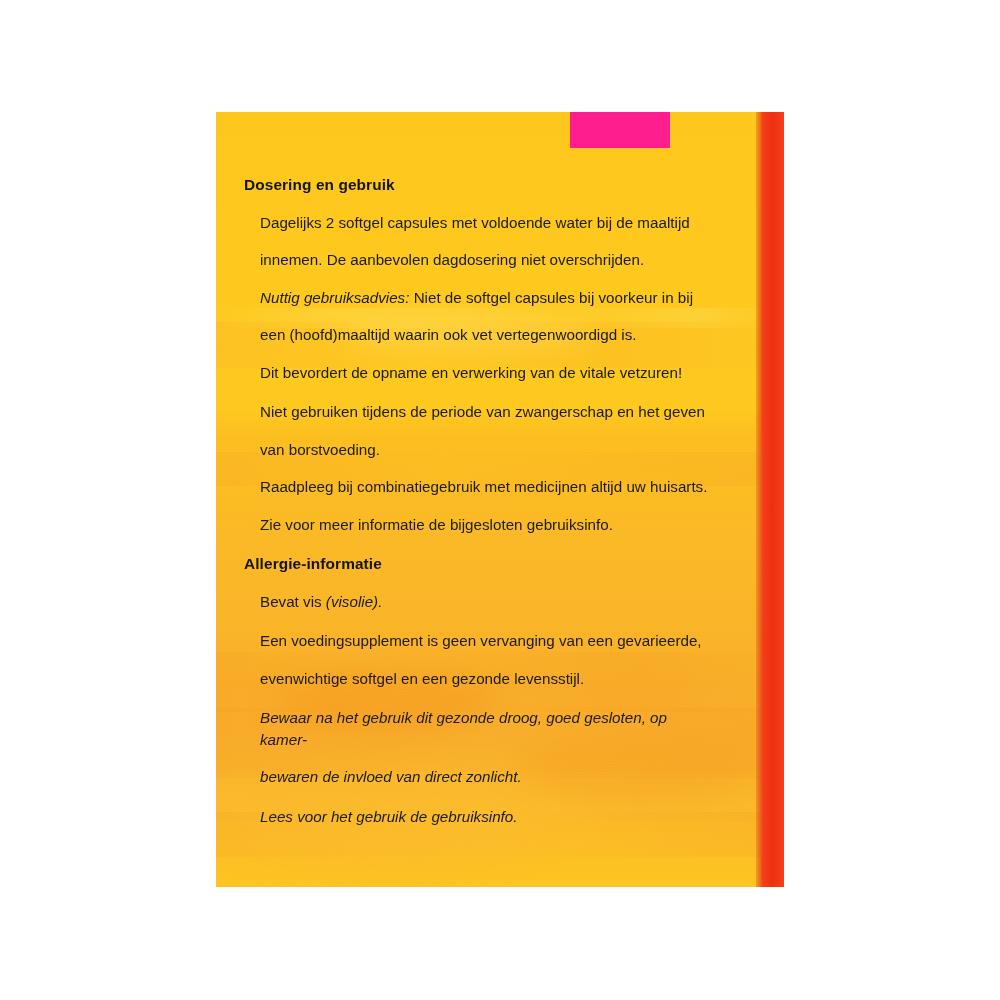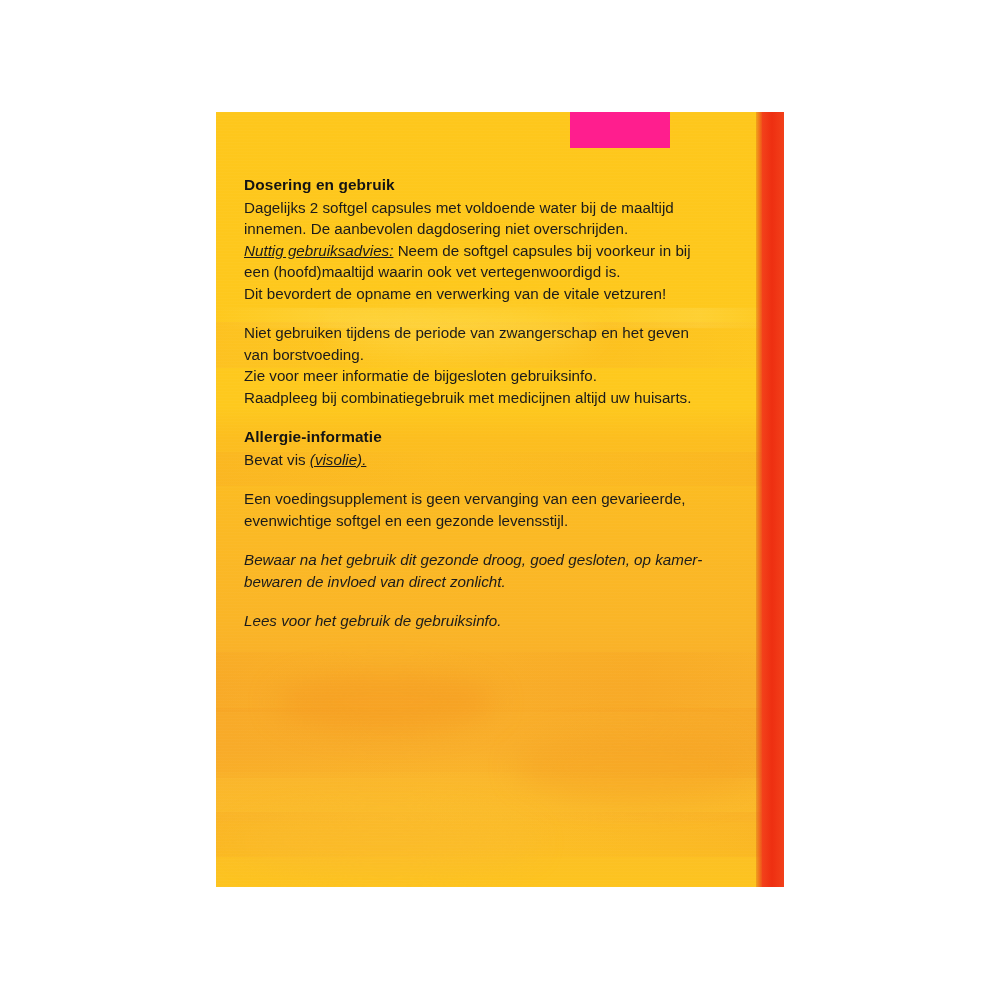--- a/index.html
+++ b/index.html
@@ -114,24 +114,24 @@
 
   h3.heading {
     margin: 0 0 1px 0;
     font-size: 15.4px;
     font-weight: bold;
     letter-spacing: .1px;
     color: #141414;
   }
 
   p.line {
-    margin: 0;
-  }
-
-  .ital { font-style: italic; text-decoration: underline; }
+    margin: 16px;
+  }
+
+  .ital { font-style: italic; }
 
   .italic-block { font-style: italic; }
 
   
   .grain {
     position: absolute;
     inset: 0;
     pointer-events: none;
     opacity: .18;
     background-image:
@@ -166,31 +166,31 @@
     <div class="spine-edge"></div>
     <div class="spine"></div>
 
     <div class="content">
 
       <div class="block">
         <h3 class="heading">Dosering en gebruik</h3>
         <p class="line">Dagelijks 2 softgel capsules met voldoende water bij de maaltijd</p>
         <p class="line">innemen. De aanbevolen dagdosering niet overschrijden.</p>
         <p class="line">
-          <span class="ital">Nuttig gebruiksadvies:</span><span> Neem de softgel capsules bij voorkeur in bij</span>
+          <span class="ital">Nuttig gebruiksadvies:</span><span> Niet de softgel capsules bij voorkeur in bij</span>
         </p>
         <p class="line">een (hoofd)maaltijd waarin ook vet vertegenwoordigd is.</p>
         <p class="line">Dit bevordert de opname en verwerking van de vitale vetzuren!</p>
       </div>
 
       <div class="block">
         <p class="line">Niet gebruiken tijdens de periode van zwangerschap en het geven</p>
         <p class="line">van borstvoeding.</p>
+        <p class="line">Raadpleeg bij combinatiegebruik met medicijnen altijd uw huisarts.</p>
         <p class="line">Zie voor meer informatie de bijgesloten gebruiksinfo.</p>
-        <p class="line">Raadpleeg bij combinatiegebruik met medicijnen altijd uw huisarts.</p>
       </div>
 
       <div class="block">
         <h3 class="heading">Allergie-informatie</h3>
         <p class="line">
           <span>Bevat vis </span><span class="ital">(visolie).</span>
         </p>
       </div>
 
       <div class="block">

